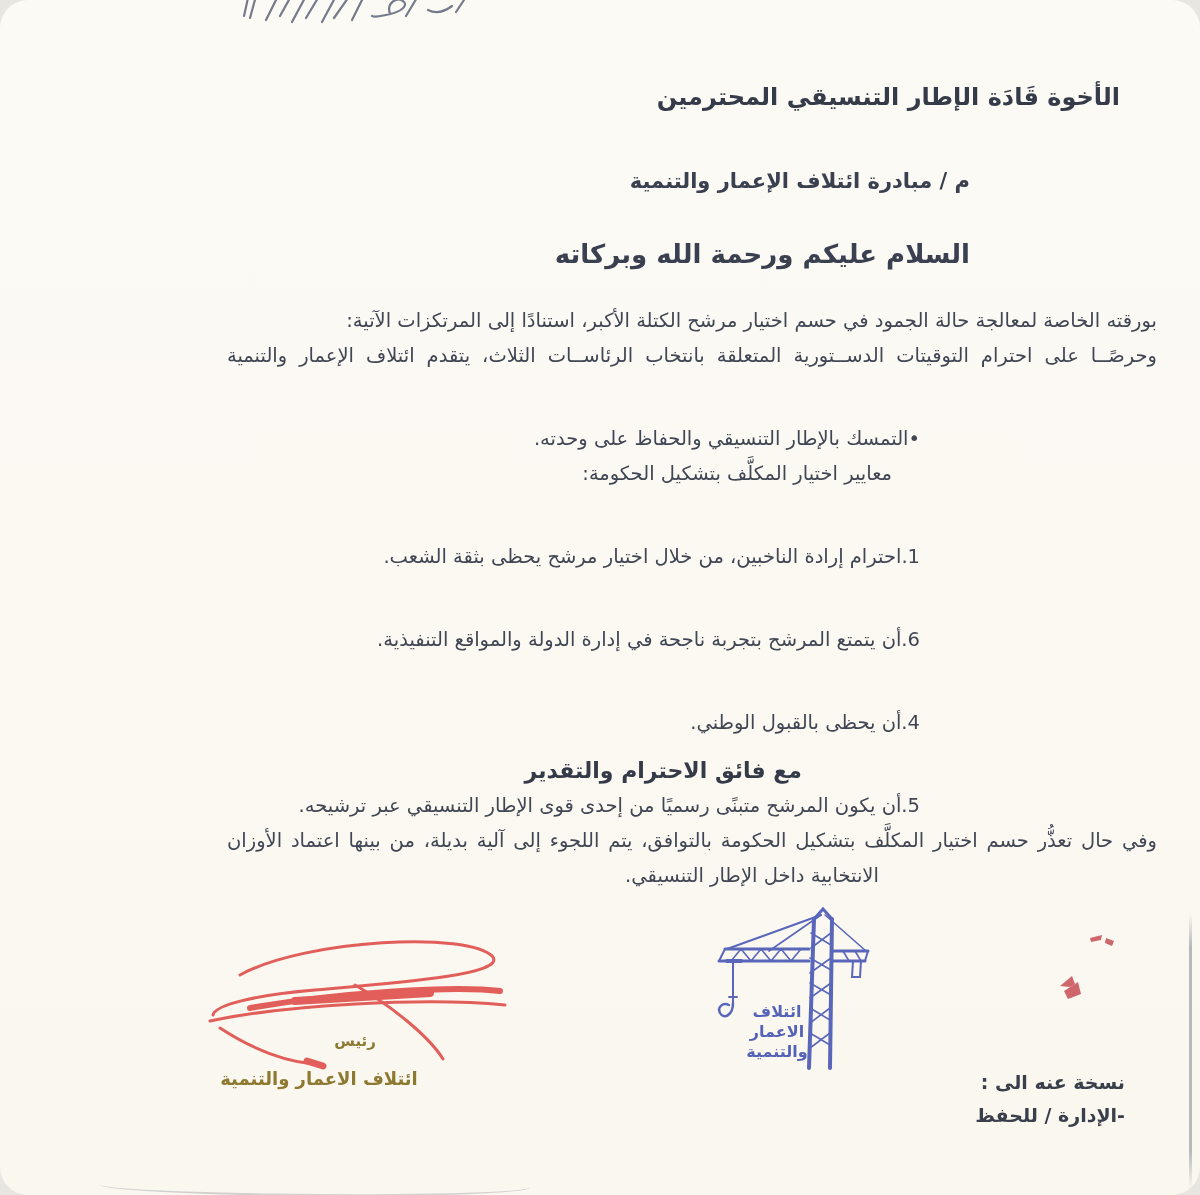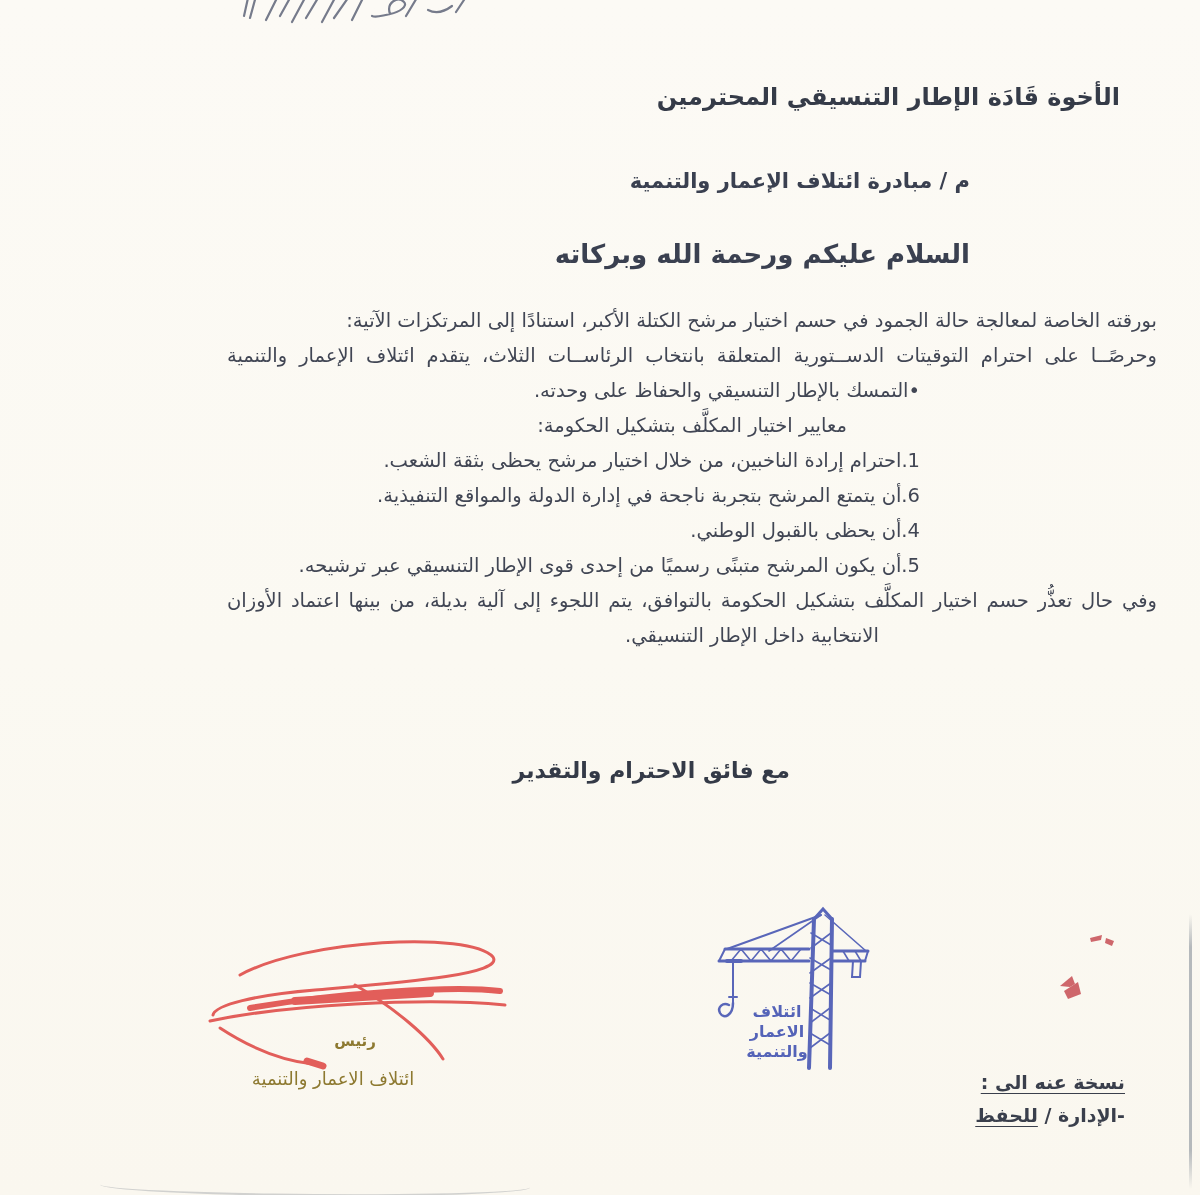--- a/index.html
+++ b/index.html
@@ -7,20 +7,21 @@
     font-family:"DejaVu Sans", sans-serif;
     background:#e8e6e0;
   }
   .page{
     position:relative;
     width:1200px;height:1195px;
     margin:0 auto;
     background:linear-gradient(180deg,#fcfaf5 0%,#fbf9f2 55%,#faf7ef 100%);
     overflow:hidden;
     color:#3f4450;
+    border-radius:28px;
   }
   .abs{position:absolute;}
   .rtl{direction:rtl;unicode-bidi:isolate;}
 
   .handwriting{left:240px;top:-4px;}
 
   .title{
     top:83px;right:80px;
     font-size:24px;font-weight:bold;color:#353b48;
     white-space:nowrap;letter-spacing:.2px;
@@ -36,45 +37,45 @@
     white-space:nowrap;
   }
 
   .body-text{
     top:303px;left:227px;width:930px;
     font-size:19.5px;line-height:35px;color:#414654;
     text-align:right;
   }
   .ln{white-space:nowrap;}
   .ln.justify{white-space:normal;text-align:justify;text-align-last:justify;}
-  .ln.indent{margin-right:237px;}
-  .ln.indent2{text-align:center;}
+  .ln.indent{margin-right:237px;margin-top:48px;}
+  .ln.indent2{margin-right:265px;}
   .ln.center-shift{text-align:center;margin-left:120px;white-space:nowrap;}
 
   .salutation{
-    top:758px;right:410px;
+    top:758px;right:398px;
     font-size:22px;font-weight:bold;color:#343a47;
     white-space:nowrap;
   }
 
   .sig-title{
     left:300px;top:1032px;width:110px;text-align:center;
     font-size:15px;font-weight:bold;color:#8d7930;white-space:nowrap;
   }
   .sig-org{
-    left:228px;top:1068px;width:210px;text-align:center;
-    font-size:18px;font-weight:normal;color:#8d7930;white-space:nowrap;
+    left:214px;top:1068px;width:210px;text-align:center;
+    font-size:18px;font-weight:bold;color:#8d7930;white-space:nowrap;
   }
 
   .cc{
     top:1066px;right:75px;
     font-size:19px;font-weight:bold;color:#3a3f4c;
     text-align:right;line-height:33px;white-space:nowrap;
   }
-  .cc .u{text-decoration:underline;text-underline-offset:4px;}
+  .cc .u{text-underline-offset:4px;}
 
   .page-edge{
     left:1189px;top:914px;width:3px;height:275px;
     background:linear-gradient(180deg,rgba(181,185,188,0) 0%,#b5b9bc 12%,#b5b9bc 86%,rgba(181,185,188,0) 100%);
   }
   .bottom-curve{
     left:100px;top:1184px;width:430px;height:10px;
     border-bottom:2px solid rgba(168,172,176,.5);
     border-radius:0 0 50% 50% / 0 0 10px 10px;
     transform:rotate(.4deg);

